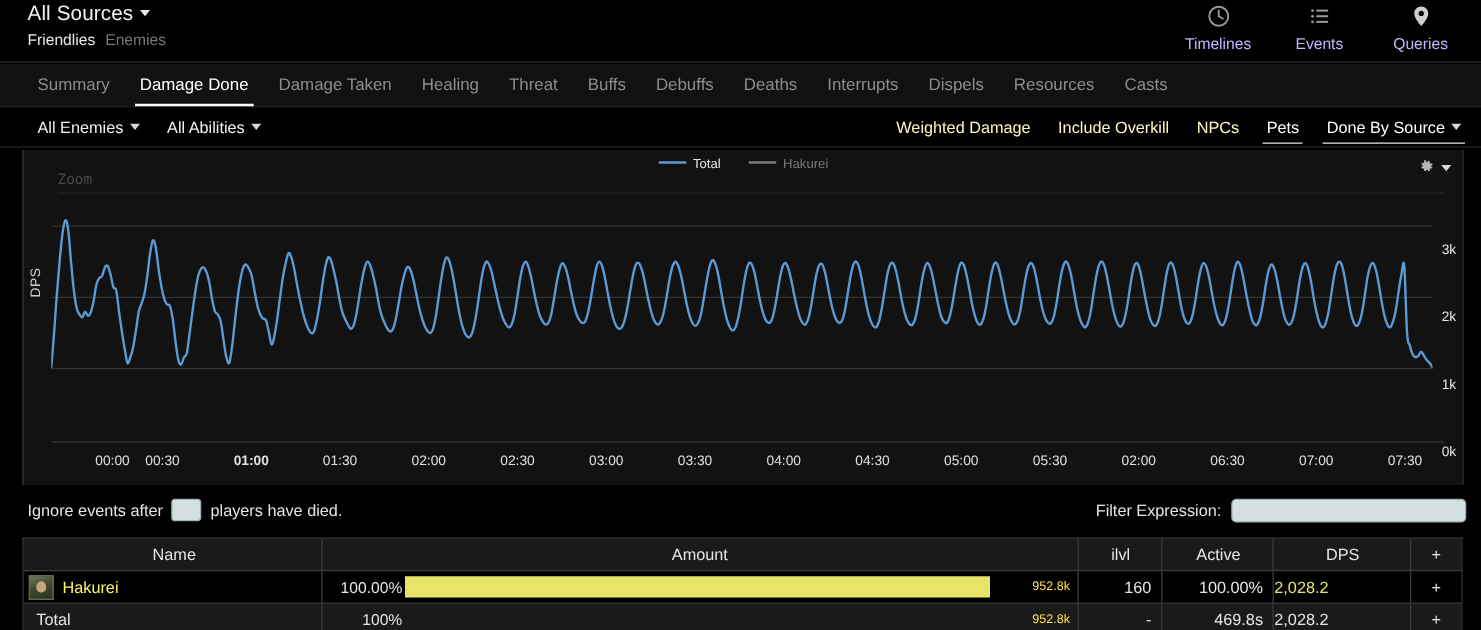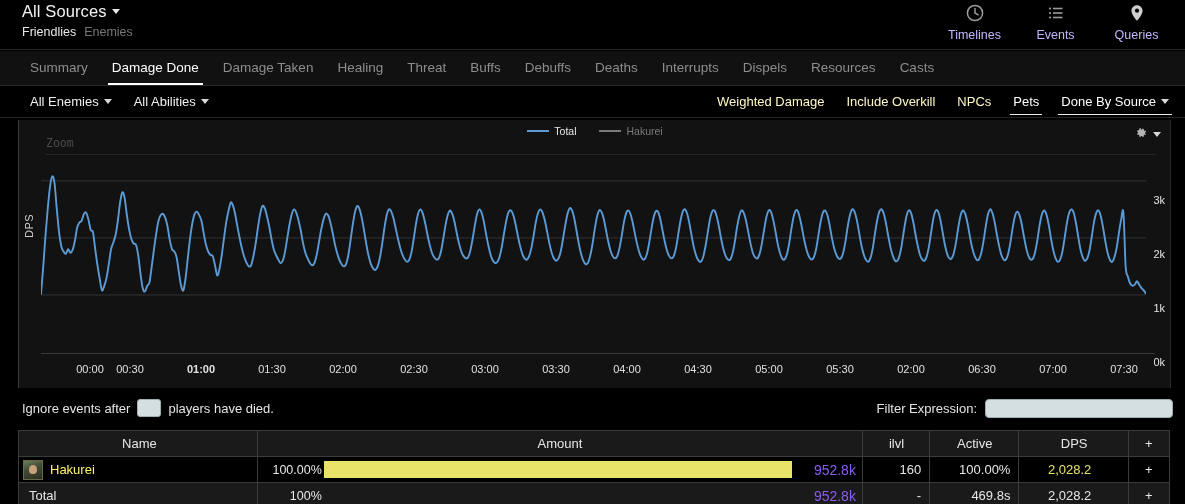--- a/index.html
+++ b/index.html
@@ -376,21 +376,21 @@
     color: #e6e6e6;
     padding: 0;
   }
   td:last-child { border-right: none; }
   tr.row-player td { background: #000000; }
   tr.row-total td { background: #1a1a1a; }
   .c-name { width: 232px; padding-left: 4px; }
   .c-amount { width: 600px; }
   .c-ilvl { width: 58px; text-align: right; padding-right: 8px; }
   .c-active { width: 80px; text-align: right; padding-right: 8px; }
-  .c-dps { width: 100px; text-align: center; padding-right: 8px; }
+  .c-dps { width: 100px; text-align: left; padding-right: 8px; }
   .c-plus { width: 38px; text-align: center; }
   .name-cell {
     display: flex;
     align-items: center;
     height: 25px;
   }
   .avatar {
     width: 18px;
     height: 18px;
     border: 1px solid #6a6a4a;
@@ -432,23 +432,23 @@
   }
   .bar-fill {
     position: absolute;
     left: 0; top: 0; bottom: 0;
     background: #e8e46a;
   }
   .amount-val {
     width: 62px;
     text-align: right;
     padding-right: 6px;
-    color: #8b5cf6;
+    color: #fde047;
     flex: 0 0 auto;
-    font-size: 14px;
+    font-size: 10px;
   }
   .dps-player { color: #e8e46a; }
 </style>
 </head>
 <body>
 
 <div class="app">
 
   <div class="header">
     <div class="src-block">

